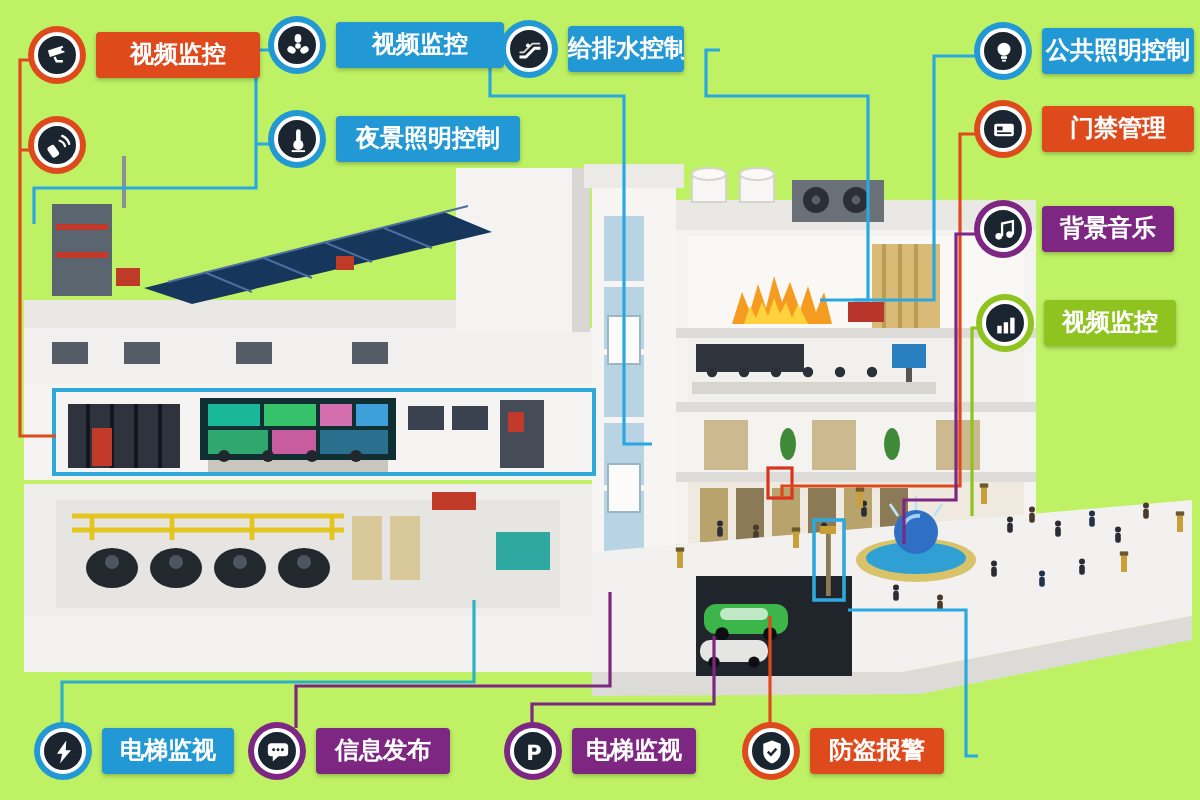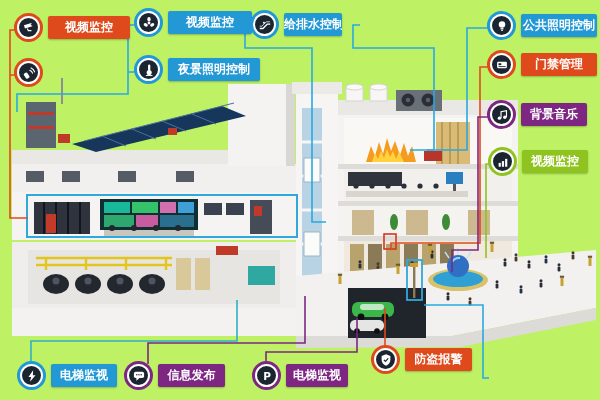--- a/index.html
+++ b/index.html
@@ -373,21 +373,21 @@
 
   <div class="sys" style="left:252px;top:364px">
     <div class="badge" style="--c:#7D2783">
       <svg width="14" height="14" viewBox="0 0 16 16">
           <text x="8" y="12.4" text-anchor="middle" font-size="12" font-weight="bold" fill="#fff" font-family="DejaVu Sans, sans-serif">P</text>
         </svg>
     </div>
     <div class="pill" style="width:62px;background:#7D2783">电梯监视</div>
   </div>
 
-  <div class="sys" style="left:371px;top:348px">
+  <div class="sys" style="left:371px;top:364px">
     <div class="badge" style="--c:#DF4A1D">
       <svg width="14" height="14" viewBox="0 0 16 16">
           <path d="M8 1.4 13 3.3v4.5c0 3.4-2.1 5.5-5 6.8-2.9-1.3-5-3.4-5-6.8V3.3z" fill="#fff"></path>
           <path d="M5.6 7.8 7.4 9.6l3.1-3.5" stroke="#1B2530" stroke-width="1.4" fill="none"></path>
         </svg>
     </div>
     <div class="pill" style="width:67px;background:#DF4A1D">防盗报警</div>
   </div>
 
 

